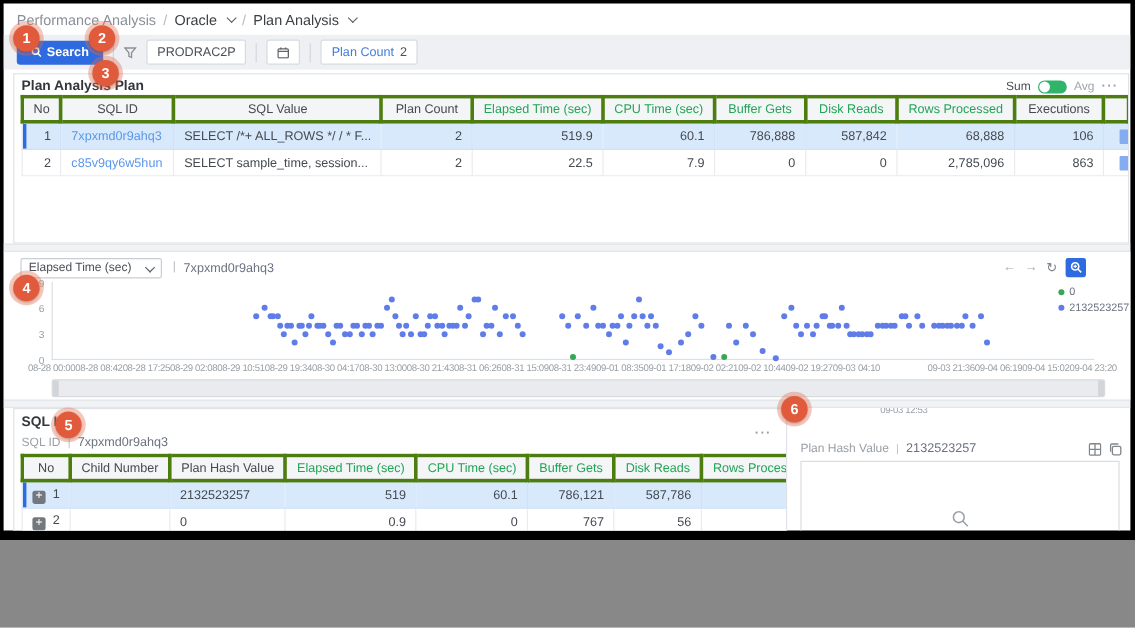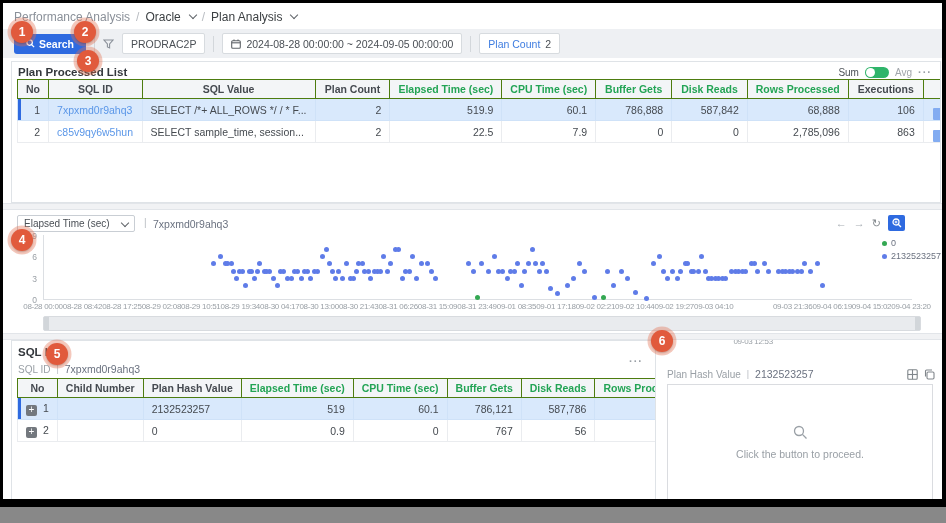--- a/index.html
+++ b/index.html
@@ -1,16 +1,16 @@
 <!DOCTYPE html>
 <html><head>
 <meta charset="utf-8">
 <style>
   html,body{margin:0;padding:0;background:#888;}
-  #screen{position:relative;width:946px;height:507px;background:#fff;box-sizing:border-box;
+  #screen{position:relative;width:946px;height:450px;background:#fff;box-sizing:border-box;
     border:3px solid #000;border-right-width:4px;border-bottom-width:8px;overflow:hidden;
     font-family:"Liberation Sans",sans-serif;color:#3c4043;padding-left:33px;}
   .abs{position:absolute;}
   
   #breadcrumb{left:11px;top:7px;font-size:12px;display:flex;align-items:center;gap:6px;}
   .crumb-dim{color:#8a9099;} .crumb{color:#3c4043;}
   .sep{color:#b8bcc1;}
   .chev{display:inline-block;width:5px;height:5px;border-right:1.4px solid #5f6368;border-bottom:1.4px solid #5f6368;transform:rotate(45deg);margin-left:3px;position:relative;top:-2px;}
   
   #toolbar{left:0;right:0;top:26px;height:29px;background:#eef0f3;display:flex;align-items:center;gap:8px;padding-left:11px;box-sizing:border-box;}
@@ -22,21 +22,21 @@
   .panel{background:#fff;border:1px solid #dfe3e7;box-sizing:border-box;}
   #panel1{left:8px;top:58px;width:930px;height:142px;overflow:hidden;}
   .panel-title{font-size:11.5px;font-weight:bold;color:#33373c;}
   #p1-controls{right:8px;top:4px;display:flex;align-items:center;gap:6px;font-size:10px;color:#4a4f55;}
   .toggle{width:24px;height:11px;background:#2fb46a;border-radius:6px;position:relative;}
   .toggle .knob{position:absolute;left:1px;top:1px;width:9px;height:9px;background:#fff;border-radius:50%;}
   .dim{color:#a0a5ab;}
   .more-dots{color:#9aa0a6;font-size:11px;letter-spacing:1px;font-weight:bold;}
   
   table{border-collapse:collapse;table-layout:fixed;font-size:10.5px;color:#454a50;}
-  th{background:#f3f5f7;border:1px solid #4d7c0f;font-weight:bold;height:18px;padding:0 8px;white-space:nowrap;overflow:hidden;text-align:center;font-size:10.5px;}
+  th{background:#f3f5f7;border:3px solid #4d7c0f;font-weight:normal;height:18px;padding:0 8px;white-space:nowrap;overflow:hidden;text-align:center;font-size:10.5px;}
   td{border:1px solid #eaecef;height:21px;padding:0 8px;white-space:nowrap;overflow:hidden;background:#fff;}
   tr.selected td{background:#d9e9fc;border-color:#cfe2f8;}
   tr.selected td:first-child{box-shadow:inset 3px 0 0 #2e6ae0;}
   .al{text-align:left;} .ar{text-align:right;}
   .link{color:#5b97e8;}
   .expander{display:inline-flex;width:11px;height:11px;background:#73787e;color:#fff;border-radius:2px;font-size:10px;line-height:10px;align-items:center;justify-content:center;margin-right:6px;position:relative;top:1px;}
   .clip-link{position:absolute;width:9px;height:12px;background:#83acf1;border-radius:1px;}
   
   .splitter{left:0;right:0;height:7px;background:#f1f2f4;border-top:1px solid #e2e5e9;border-bottom:1px solid #e2e5e9;box-sizing:border-box;}
   
@@ -104,31 +104,30 @@
       <span>PRODRAC2P</span>
     </div>
     <div class="vdiv"></div>
     <div class="tb-box">
       <svg width="10" height="10" viewBox="0 0 10 10">
           <rect x="0.7" y="1.7" width="8.6" height="7.6" rx="1" fill="none" stroke="#5f6368" stroke-width="1.1"></rect>
           <line x1="0.7" y1="3.8" x2="9.3" y2="3.8" stroke="#5f6368" stroke-width="1.1"></line>
           <line x1="3" y1="0.5" x2="3" y2="2" stroke="#5f6368" stroke-width="1.1"></line>
           <line x1="7" y1="0.5" x2="7" y2="2" stroke="#5f6368" stroke-width="1.1"></line>
         </svg>
-      <span>2024-08-28 00:00:00 ~ 2024-09-05 00:00:00</span>
     </div>
     <div class="vdiv"></div>
     <div class="tb-box">
       <span class="blue-text">Plan Count</span>
       <span>2</span>
     </div>
   </div>
 
   <div class="abs panel" id="panel1">
-    <div class="abs panel-title" style="left:6px;top:4px;">Plan Processed List</div>
+    <div class="abs panel-title" style="left:6px;top:4px;">Plan Analysis Plan</div>
     <div class="abs" id="p1-controls">
       <span>Sum</span>
       <div class="toggle">
           <div class="knob"></div>
         </div>
       <span class="dim">Avg</span>
       <span class="more-dots">···</span>
     </div>
     <div class="abs" style="left:5px;top:17px;width:925px;overflow:hidden;">
       <table id="plan-table">

